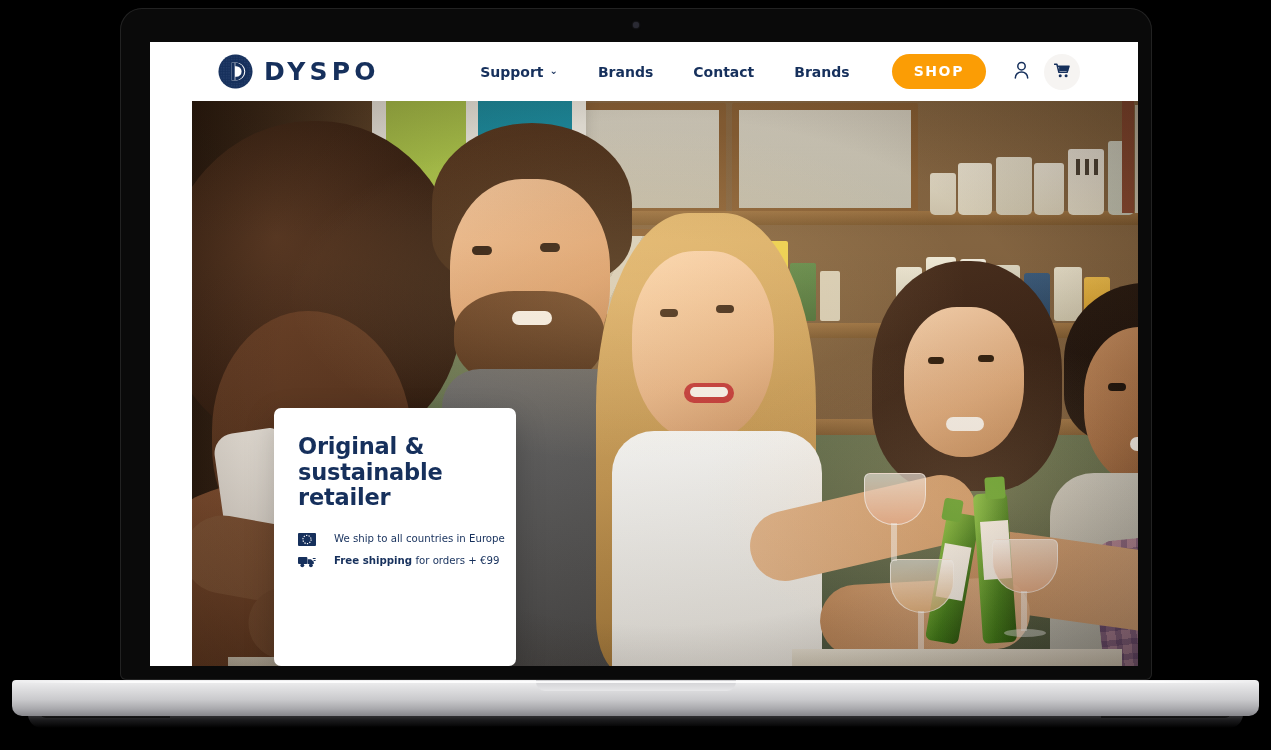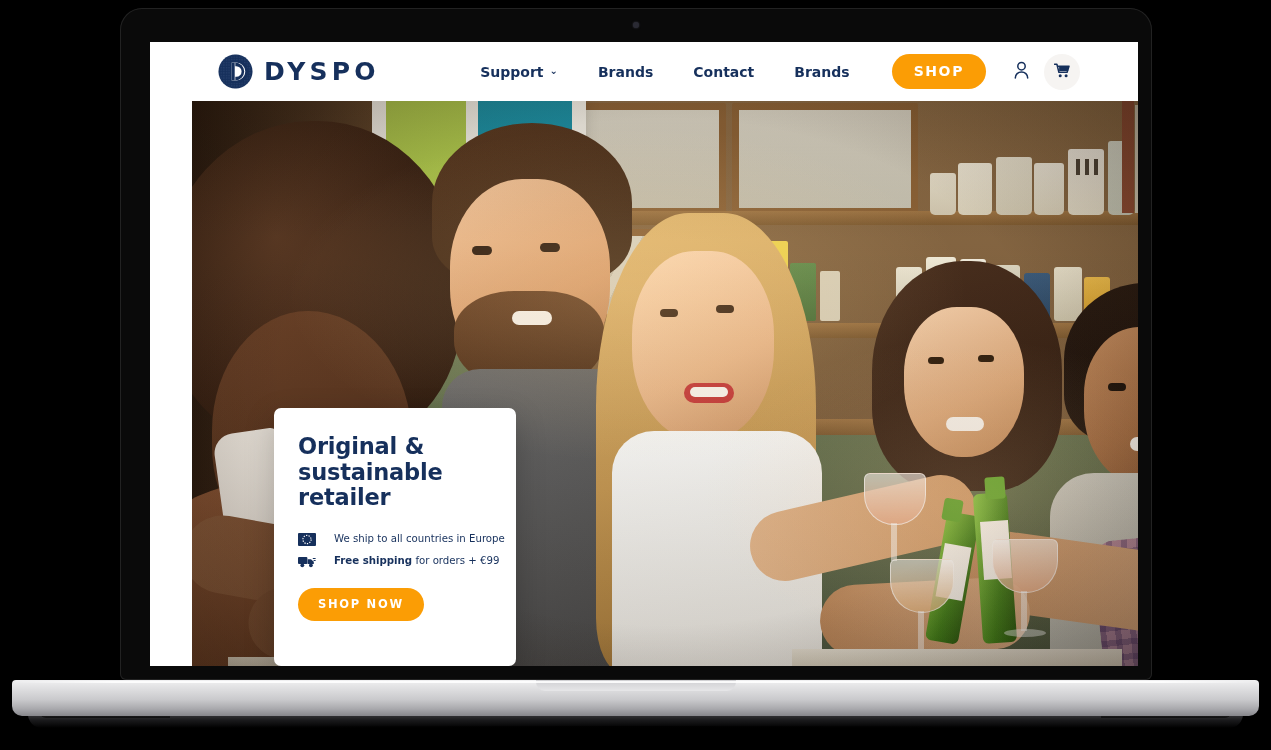--- a/index.html
+++ b/index.html
@@ -480,21 +480,20 @@
                 </svg>
               </span>
               <span class="feature-text">
                 <b>Free shipping</b><span> for orders + €99</span>
               </span>
             </div>
 
           </div>
 
 
-          <button id="shop-now-button">SHOP NOW</button>
         </div>
 
       </section>
     </div>
 
   </div>
 
   <div id="base-shadow"></div>
   <div id="base-foot-l"></div>
   <div id="base-foot-r"></div>

